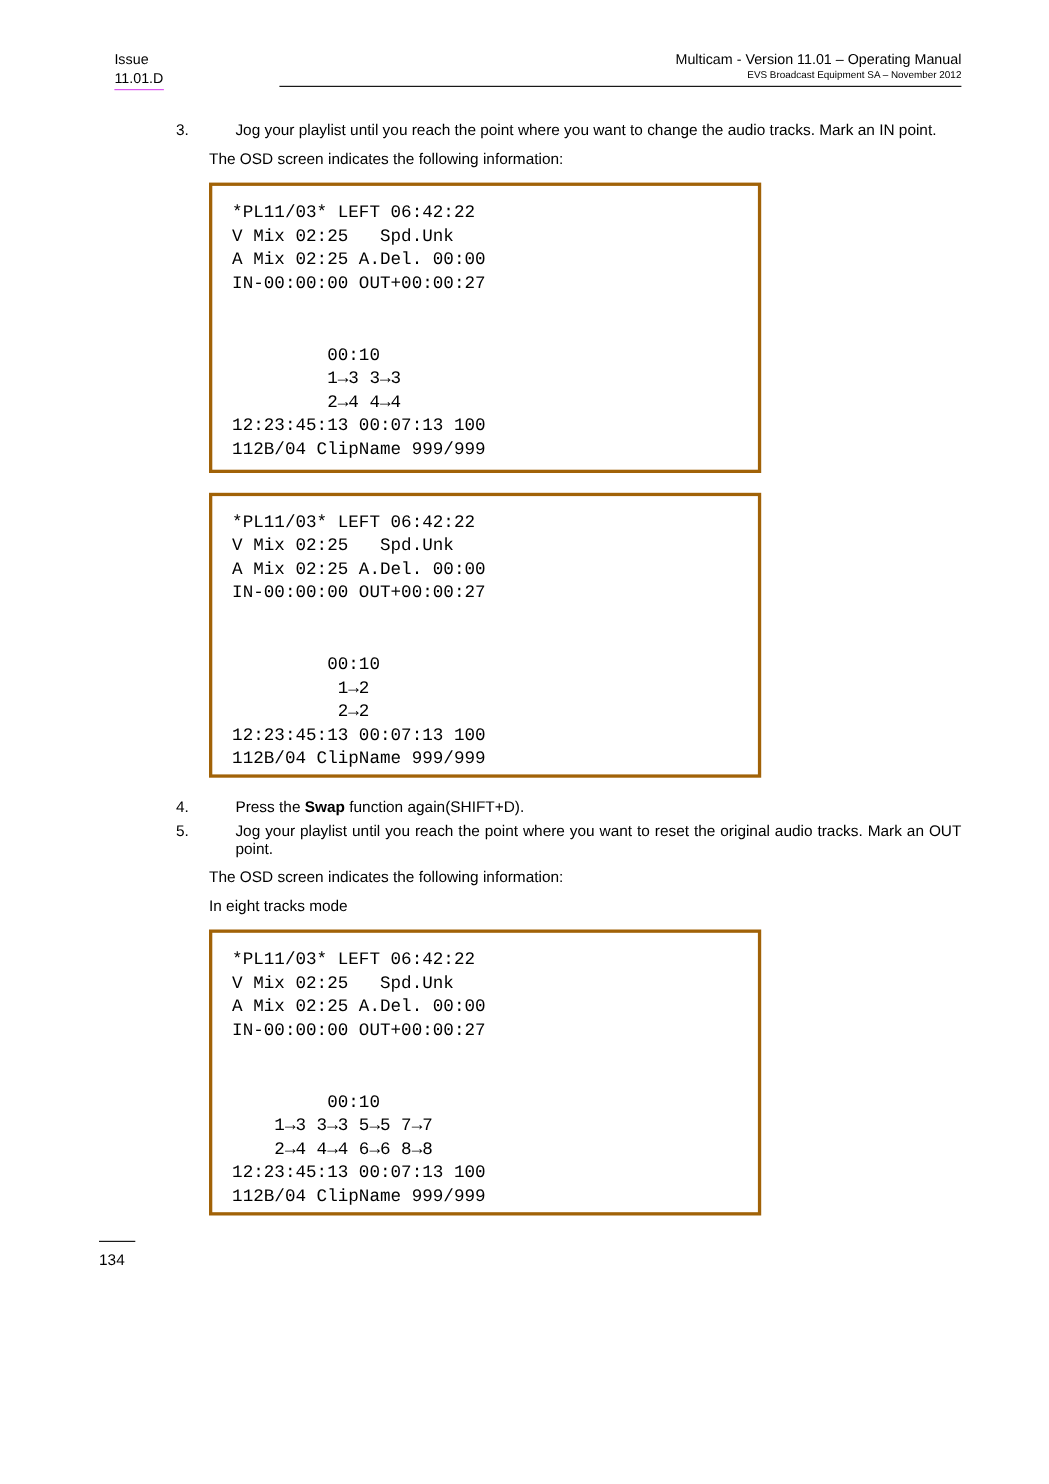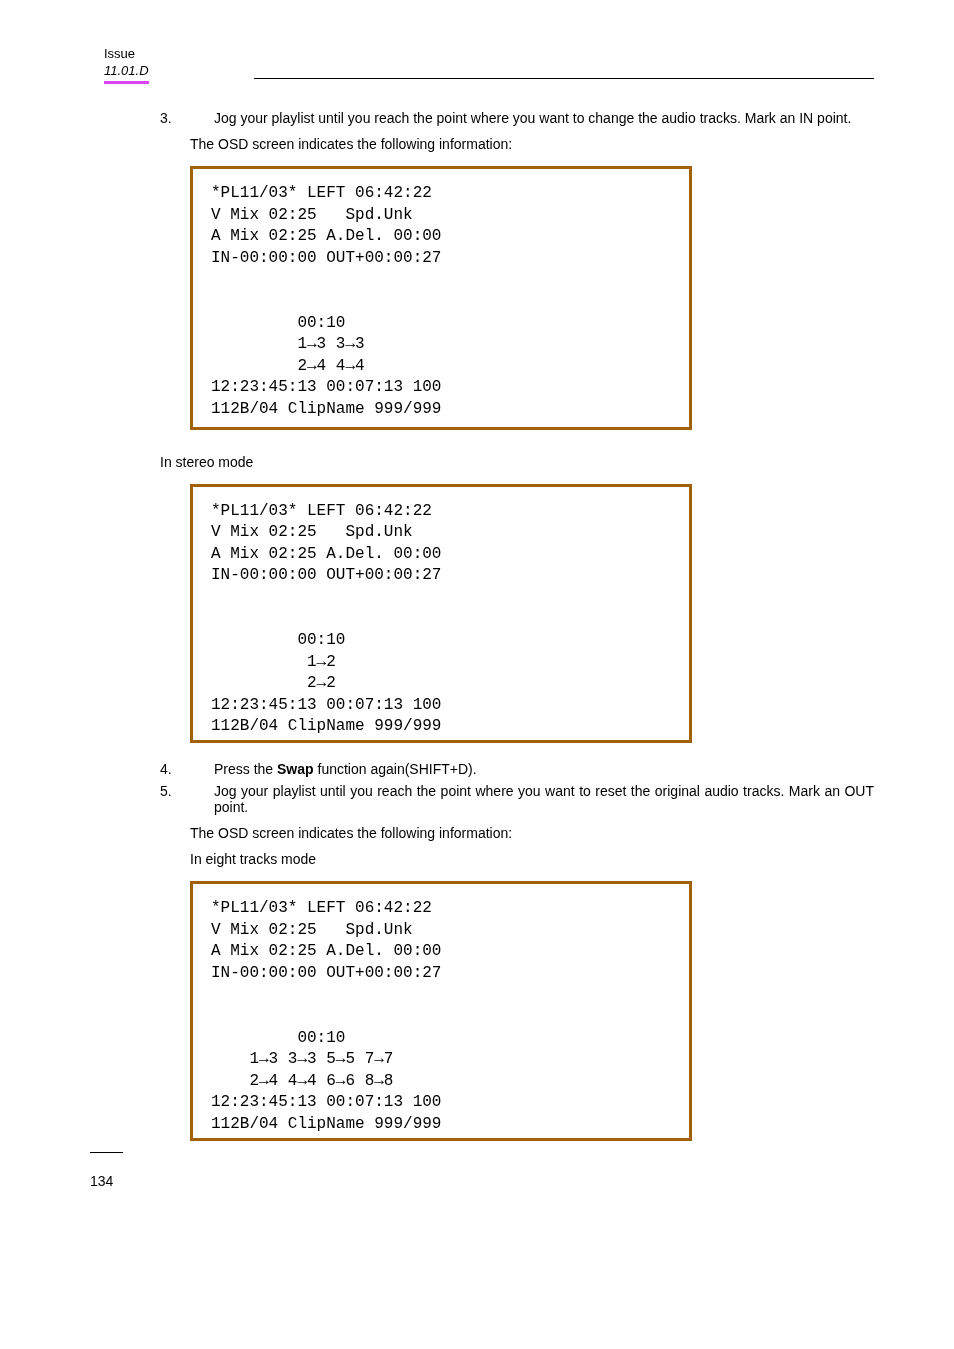--- a/index.html
+++ b/index.html
@@ -20,23 +20,22 @@
     top: 46px;
     left: 104px;
     font-size: 13px;
     line-height: 1.3;
   }
   .top-left .issue {
     display: block;
   }
   .top-left .rev {
     display: block;
-    border-bottom: 3px solid #d946ef;
+    border-bottom: 1px solid #d946ef;
     padding-bottom: 1px;
-    font-style: italic;
   }
   .top-right {
     position: absolute;
     top: 46px;
     right: 80px;
     text-align: right;
     font-size: 13px;
     line-height: 1.3;
   }
   .top-right .title-line { display:block; }
@@ -81,34 +80,38 @@
   .osd-box.tight-bottom { padding-bottom: 2px; }
   .section-label {
     margin: 24px 0 8px 0;
   }
   .page-num {
     position: absolute;
     bottom: 20px;
     left: 90px;
     font-size: 14px;
     border-top: 1px solid #000;
-    padding-top: 20px;
+    padding-top: 8px;
     padding-right: 10px;
   }
 </style>
 </head>
 <body>
 
 <div class="page">
 
   <div class="top-left">
     <span class="issue">Issue</span>
     <span class="rev">11.01.D</span>
   </div>
 
+  <div class="top-right">
+    <span class="title-line">Multicam - Version 11.01 – Operating Manual</span>
+    <span class="sub-line">EVS Broadcast Equipment SA – November 2012</span>
+  </div>
   <div class="header-rule"></div>
 
   <div class="content">
 
     <div class="list-item">
       <div class="list-num">3.</div>
       <div class="list-body">Jog your playlist until you reach the point where you want to change the audio tracks. Mark an IN point.</div>
     </div>
     <div class="para">The OSD screen indicates the following information:</div>
 
@@ -118,21 +121,20 @@
 <span>IN-00:00:00 OUT+00:00:27</span>
 <span></span>
 <span></span>
 <span>         00:10</span>
 <span>         1→3 3→3</span>
 <span>         2→4 4→4</span>
 <span>12:23:45:13 00:07:13 100</span>
 <span>112B/04 ClipName 999/999</span>
 </div>
 
-    <div class="section-label">In stereo mode</div>
 
     <div class="osd-box tight-bottom"><span>*PL11/03* LEFT 06:42:22</span>
 <span>V Mix 02:25   Spd.Unk</span>
 <span>A Mix 02:25 A.Del. 00:00</span>
 <span>IN-00:00:00 OUT+00:00:27</span>
 <span></span>
 <span></span>
 <span>         00:10</span>
 <span>          1→2</span>
 <span>          2→2</span>

